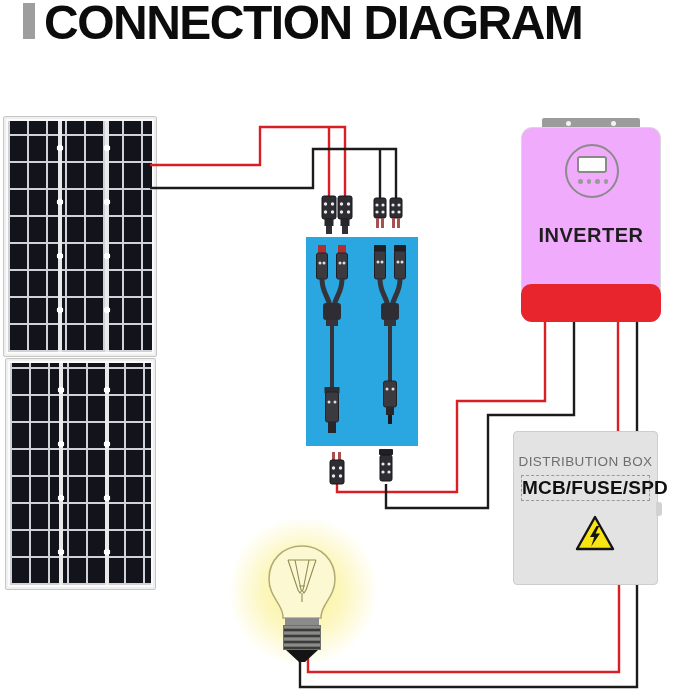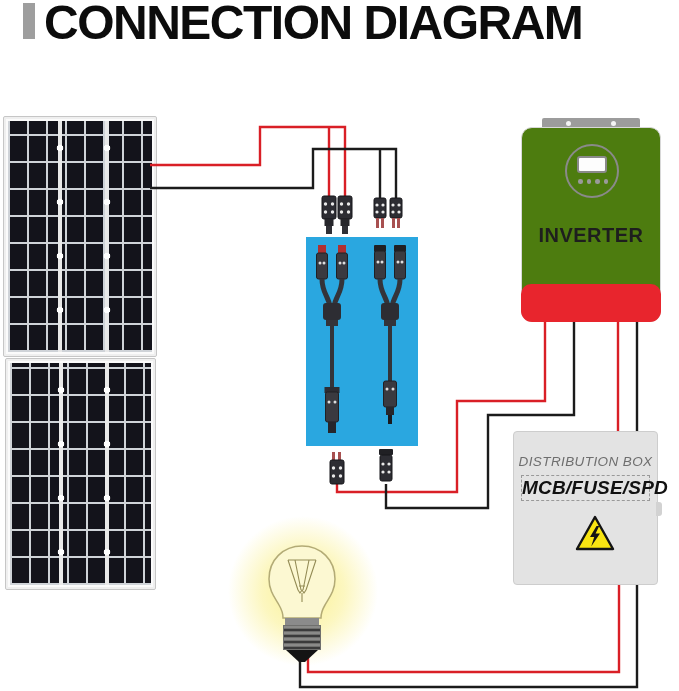--- a/index.html
+++ b/index.html
@@ -40,36 +40,36 @@
   
   .blue-box{position:absolute;left:306px;top:237px;width:112px;height:209px;
             background:var(--blue_box,#2aa7e0);z-index:2;}
 
   
   .inv-bracket{position:absolute;left:542px;top:118px;width:98px;height:11px;z-index:2;
                background:#9c9c9c;border-radius:2px;}
   .inv-bracket .hole{position:absolute;top:3px;width:5px;height:5px;border-radius:50%;background:#f4f4f4;}
   .inv-bracket .h1{left:24px;} .inv-bracket .h2{left:69px;}
   .inverter{position:absolute;left:521px;top:127px;width:140px;height:195px;z-index:3;
-            background:#4d7c0f;border:1px solid #d8d8d8;border-radius:11px;box-sizing:border-box;}
+            background:#f0abfc;border:1px solid #d8d8d8;border-radius:11px;box-sizing:border-box;}
   .inv-circle{position:absolute;left:43px;top:16px;width:54px;height:54px;border-radius:50%;
               border:2px solid #8a8a8a;box-sizing:border-box;}
   .inv-screen{position:absolute;left:10px;top:10px;width:30px;height:17px;border-radius:3px;
               border:2px solid #8a8a8a;background:#fdfdfd;box-sizing:border-box;}
   .inv-dots{position:absolute;left:11px;top:33px;display:flex;gap:4px;}
   .inv-dots span{width:4.5px;height:4.5px;border-radius:50%;background:#9a9a9a;}
   .inv-label{position:absolute;left:0;right:0;top:96px;text-align:center;
              font-size:20px;font-weight:bold;letter-spacing:0.5px;color:#1e1e1e;}
   .inv-footer{position:absolute;left:-1px;right:-1px;bottom:-1px;height:38px;
               background:var(--accent_red,#e8252d);border-radius:10px 10px 11px 11px;}
 
   
   .dist-box{position:absolute;left:513px;top:431px;width:145px;height:154px;z-index:3;
             background:var(--box_gray,#e3e3e3);border:1px solid #cdcdcd;border-radius:4px;
-            box-sizing:border-box;font-style:italic;}
+            box-sizing:border-box;}
   .dist-tab{position:absolute;right:-5px;top:70px;width:6px;height:14px;background:#d2d2d2;
             border-radius:0 3px 3px 0;}
   .dist-title{position:absolute;left:0;right:0;top:22px;text-align:center;
               font-size:13.5px;color:#6e6e6e;letter-spacing:0.4px;white-space:nowrap;}
   .dist-sub-box{position:absolute;left:7px;right:7px;top:43px;height:26px;
                 border:1.5px dashed #999;box-sizing:border-box;text-align:left;}
   .dist-sub{font-size:19px;font-weight:bold;color:#111;line-height:23px;letter-spacing:0.2px;}
   .warn{position:absolute;left:60px;top:82px;}
 
   

